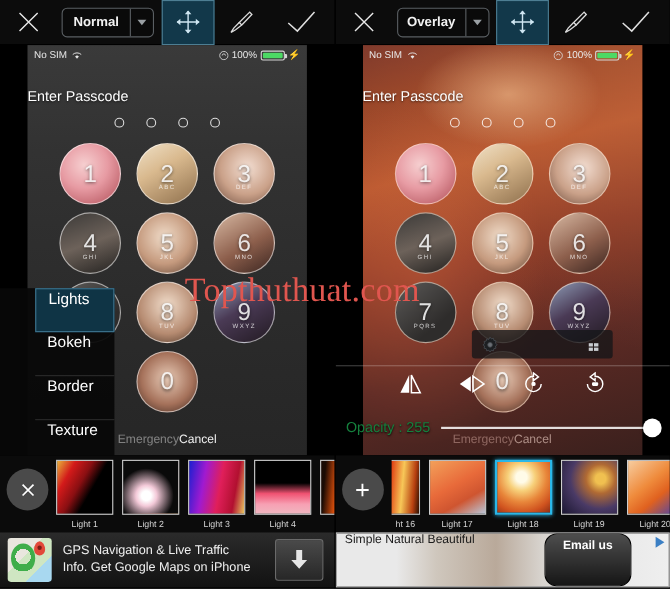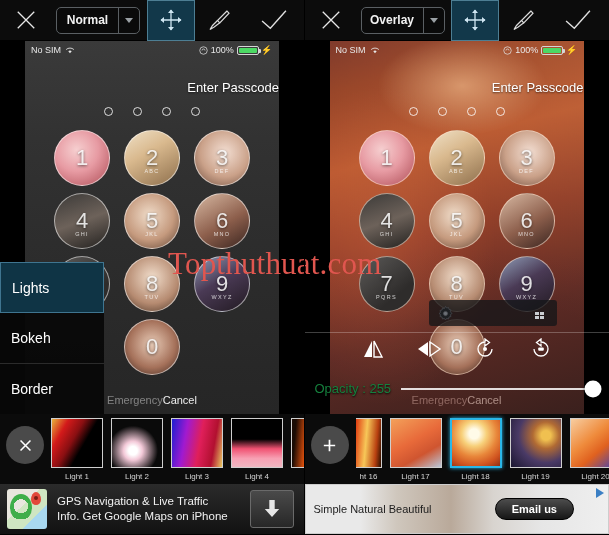--- a/index.html
+++ b/index.html
@@ -88,21 +88,21 @@
     position: relative; padding: 1px;
   }
   .battery::after {
     content:""; position:absolute; right:-3px; top:2.5px; width:2px; height:4px;
     background:#d6d6d6; border-radius:0 1px 1px 0;
   }
   .battery i { display:block; height:100%; width:100%; background:#4cd964; border-radius:1px; }
   .bolt { color:#4cd964; font-size:9px; line-height:9px; }
 
   .pass-title {
-    text-align:right; color:#fff; font-size:13px; margin-top: 21px;
+    text-align:left; color:#fff; font-size:13px; margin-top: 21px;
     text-shadow: 0 1px 2px rgba(0,0,0,.6); position:relative; z-index:4;
   }
   .pass-dots { display:flex; justify-content:center; gap:20px; margin-top:12px; position:relative; z-index:4; }
   .pass-dots span {
     width:9px; height:9px; border-radius:50%; border:1px solid rgba(255,255,255,.82);
   }
 
   .keypad {
     margin-top: 14px; position:relative; z-index:4;
     display:grid; grid-template-columns: repeat(3, 1fr);
@@ -150,23 +150,24 @@
     font-size: 31px; color: #e0564f; white-space: nowrap;
     pointer-events: none; letter-spacing: .2px;
   }
 
   
   .menu {
     position:absolute; left:0; top:221px; width:104px; z-index: 20;
     background: rgba(8,8,8,.93);
   }
   .menu-item {
-    height: 51px; display:flex; align-items:center;
+    height: 40px; display:flex; 
     padding-left: 11px; color:#fff; font-size:14px;
     border-bottom: 1px solid #2b2b2b;
+    margin-left: 32px;
   }
   .menu-item.sel { background:#0f3445; border:1px solid #3f7590; }
 
   
   .gearbar {
     position:absolute; left: 124px; top: 259px; width: 128px; height: 26px; z-index: 18;
     background: rgba(20,22,24,.78); border-radius: 3px;
     display:flex; align-items:center; justify-content:space-between; padding: 0 8px;
   }
   .gearbar svg { display:block; }
@@ -250,21 +251,21 @@
   .ad-text { margin-left: 10px; color:#f0f0f0; font-size: 11.5px; line-height: 15px; flex:1; }
   .ad-dl {
     width: 44px; height: 38px; border:1px solid #6a6a6a; border-radius:3px;
     background: linear-gradient(180deg,#4a4a4a,#272727);
     display:flex; align-items:center; justify-content:center; margin-right: 4px;
   }
   .ad-dl svg { width: 18px; height: 20px; }
 
   .ad.right {
     background: linear-gradient(90deg,#e9e9e9 0 18%, #cfc7bd 30%, #b9a99a 48%, #d8d4cf 62%, #e6e6e6 78%, #efefef 100%);
-    display:flex; align-items:center; padding: 0 8px;
+    display:flex; padding: 0 8px;
     border: 1px solid #cdcdcd;
   }
   .ad-r-text { color:#1c1c1c; font-size: 11px; font-weight: 500; }
   .ad-email {
     margin-left:auto; margin-right: 26px;
     background: linear-gradient(180deg,#4d4d4d,#161616);
     color:#fff; font-size: 11px; font-weight:bold;
     padding: 4px 16px; border-radius: 11px; border:1px solid #000;
   }
   .adchoice {

